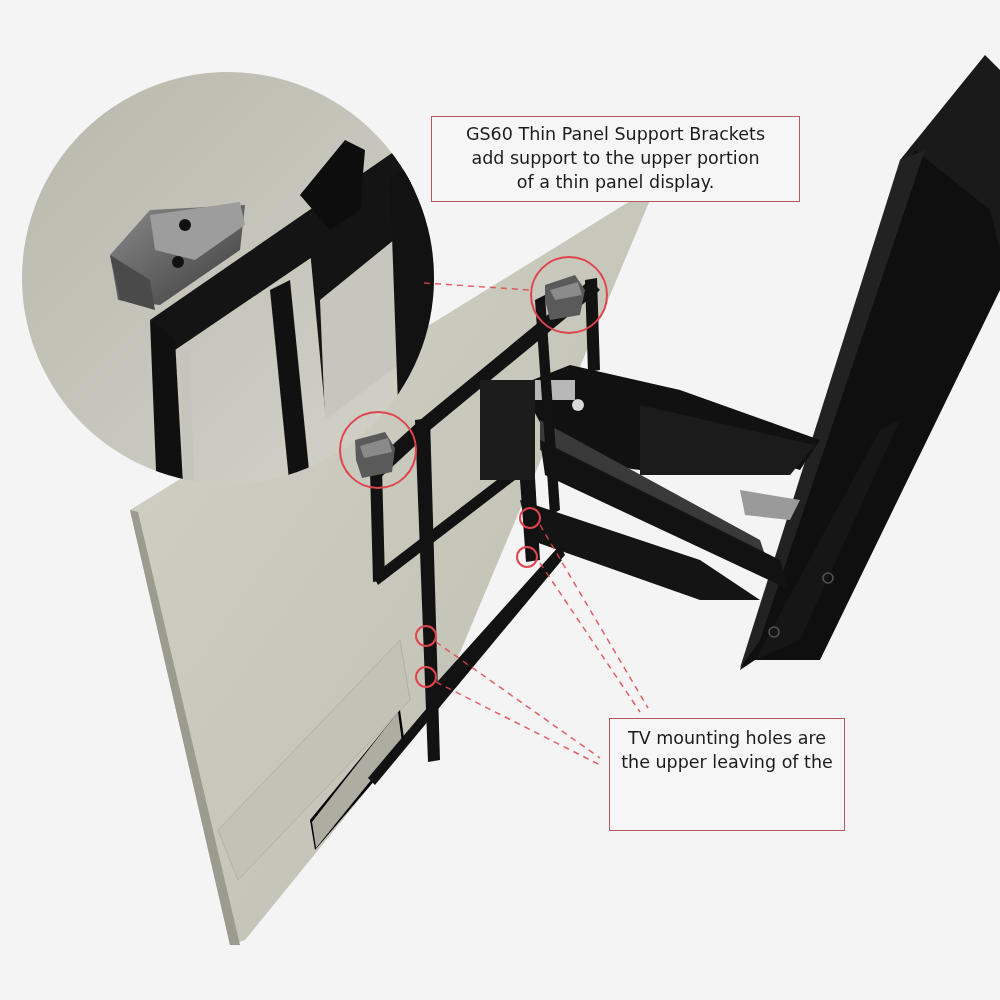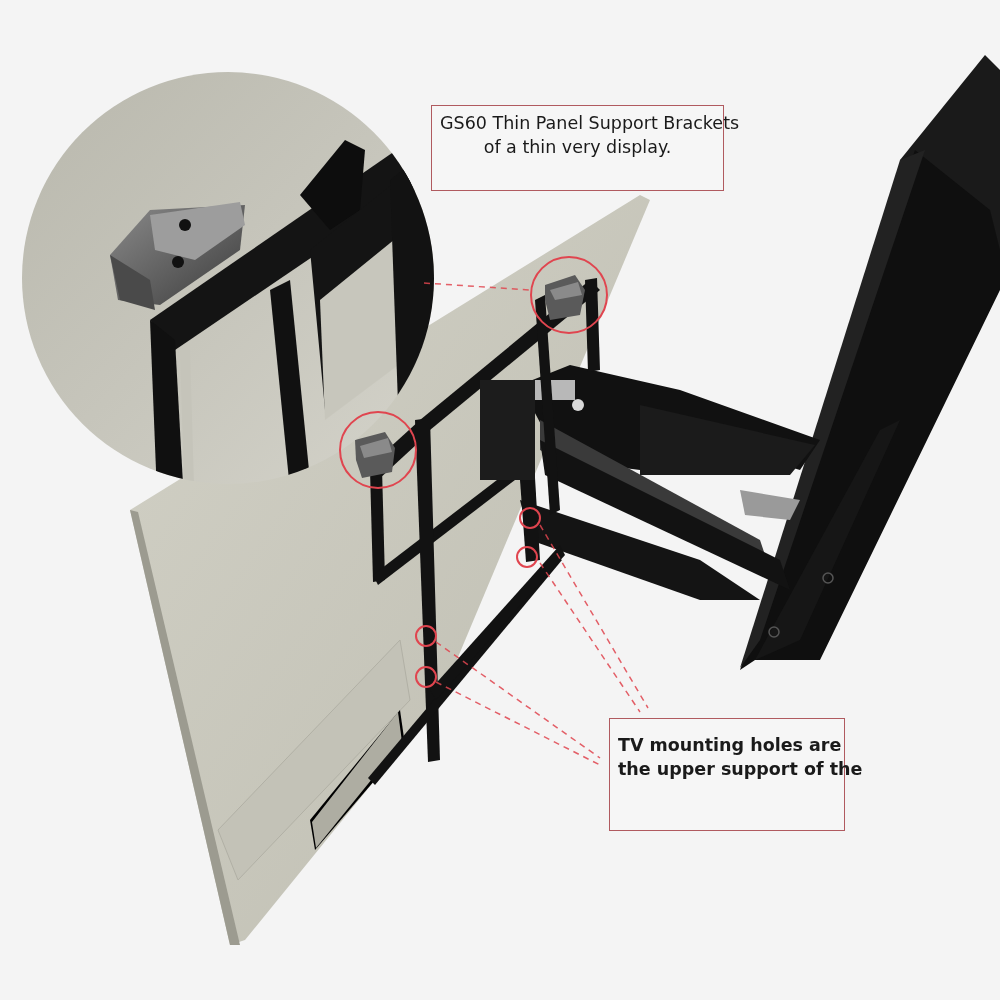--- a/index.html
+++ b/index.html
@@ -4,22 +4,22 @@
   <style>
     html, body { margin: 0; padding: 0; }
     body { width: 1000px; height: 1000px; background: #f4f4f4; position: relative; overflow: hidden; font-family: "DejaVu Sans", sans-serif; }
     #scene { position: absolute; left: 0; top: 0; width: 1000px; height: 1000px; }
     .callout {
       position: absolute; background: #f6f6f6; border: 1.5px solid #b05a5f;
       color: #1a1a1a; text-align: center; font-family: "DejaVu Sans", sans-serif;
       font-size: 17.5px; line-height: 24px; box-sizing: border-box; padding: 5px 8px;
     }
     .callout span { display: block; white-space: nowrap; }
-    #callout-top { left: 431px; top: 105px; width: 293px; height: 86px; }
-    #callout-bottom { left: 609px; top: 718px; width: 236px; height: 113px; padding-top: 14px; font-weight: bold; }
+    #callout-top { left: 431px; top: 116px; width: 369px; height: 86px; }
+    #callout-bottom { left: 609px; top: 718px; width: 236px; height: 113px; padding-top: 7px; }
   </style>
 </head>
 <body>
 
 <svg id="scene" viewBox="0 0 1000 1000" xmlns="http://www.w3.org/2000/svg">
   <defs>
     <linearGradient id="panelGrad" x1="0" y1="0" x2="1" y2="1">
       <stop offset="0" stop-color="#d2d1c6"></stop>
       <stop offset="1" stop-color="#bebdb1"></stop>
     </linearGradient>
@@ -124,19 +124,20 @@
     <line x1="424" y1="283" x2="530" y2="290"></line>
     <line x1="540" y1="525" x2="648" y2="708"></line>
     <line x1="540" y1="563" x2="640" y2="712"></line>
     <line x1="436" y1="642" x2="600" y2="758"></line>
     <line x1="436" y1="682" x2="600" y2="765"></line>
   </g>
 </svg>
 
 <div class="callout" id="callout-top">
   <span>GS60 Thin Panel Support Brackets</span>
-  <span>of a thin very display.</span>
+  <span>add support to the upper portion</span>
+  <span>of a thin panel display.</span>
 </div>
 
 <div class="callout" id="callout-bottom">
   <span>TV mounting holes are</span>
-  <span>the upper support of the</span>
+  <span>the upper leaving of the</span>
 </div>
 
 </body></html>

